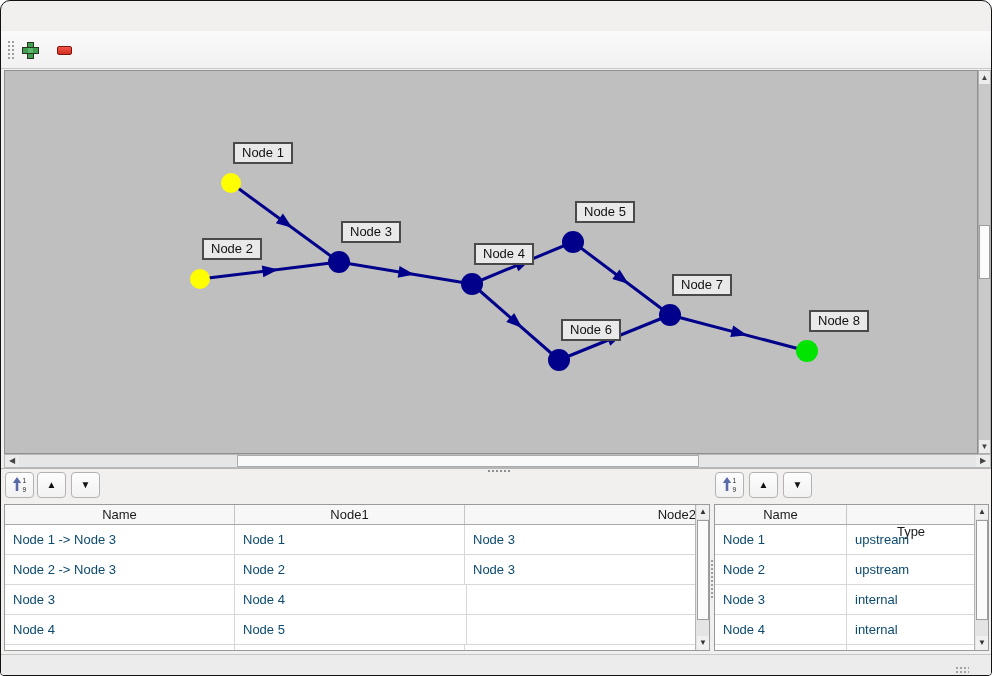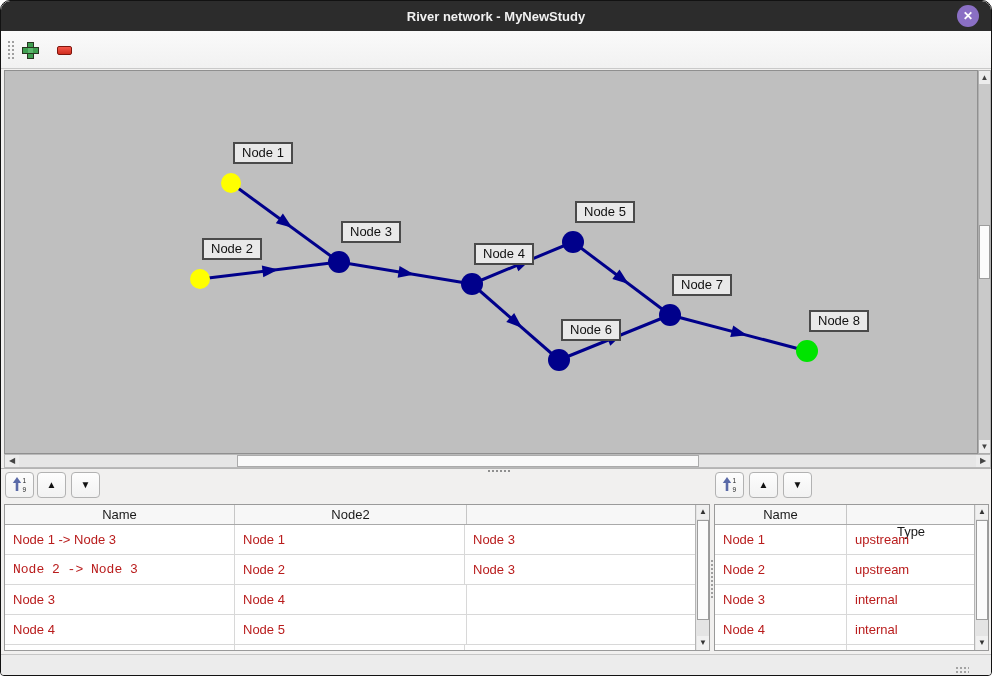--- a/index.html
+++ b/index.html
@@ -58,47 +58,41 @@
   
   .ctrl-btn{position:absolute;top:471px;width:29px;height:26px;border:1px solid #b2b2b2;border-radius:4px;
     background:linear-gradient(#fdfdfd,#f2f2f2);display:flex;align-items:center;justify-content:center;cursor:pointer;}
   .tri{font-size:10px;color:#111;line-height:10px;}
 
   
   .dtable{position:absolute;top:503px;height:147px;background:#ffffff;border:1px solid #9a9a9a;overflow:hidden;}
   .t-head{display:flex;height:20px;background:#f7f7f7;border-bottom:1px solid #a9a9a9;}
   .t-hcell{font-size:13px;color:#1a1a1a;text-align:center;line-height:19px;border-right:1px solid #c6c6c6;cursor:pointer;}
   .t-row{display:flex;height:30px;border-bottom:1px solid #d8d8d8;background:#ffffff;cursor:pointer;}
-  .t-cell{font-size:13px;color:#b91c1c;line-height:29px;padding-left:8px;border-right:1px solid #d8d8d8;
+  .t-cell{font-size:13px;color:#0c4a6e;line-height:29px;padding-left:8px;border-right:1px solid #d8d8d8;
     white-space:nowrap;overflow:hidden;}
   .t-vscroll{position:absolute;top:0;right:0;width:14px;height:100%;background:#e4e4e4;border-left:1px solid #b5b5b5;}
   .t-vscroll .sb-btn{position:absolute;left:1px;width:12px;height:14px;background:#f0f0f0;color:#333;
     font-size:8px;line-height:14px;text-align:center;cursor:pointer;}
   .t-vscroll .sb-up{top:0;}
   .t-vscroll .sb-down{bottom:0;}
   .t-vscroll .sb-thumb{position:absolute;left:1px;top:15px;width:12px;height:100px;background:#fbfbfb;border:1px solid #9d9d9d;cursor:pointer;}
   #links-table{left:3px;width:706px;}
   #nodes-table{left:713px;width:275px;}
 
   
   .statusbar{position:absolute;left:0;top:653px;width:100%;height:23px;background:#ececec;border-top:1px solid #c6c6c6;}
   .resize-grip{position:absolute;right:22px;top:11px;width:14px;height:7px;
     background-image:radial-gradient(#a3a3a3 0.9px,transparent 1px);background-size:4px 4px;cursor:nwse-resize;}
 </style>
 </head>
 <body>
 
 <div class="window">
 
-  <div class="titlebar">
-    <span class="title">River network - MyNewStudy</span>
-    <div class="close-btn">
-      <span>✕</span>
-    </div>
-  </div>
 
   <div class="toolbar">
     <div class="tb-handle"></div>
     <div class="tb-btn add">
       <span class="plus-icon">
           <span class="pv"></span>
           <span class="ph"></span>
           <span class="pc"></span>
         </span>
     </div>
@@ -177,30 +171,31 @@
   <div class="ctrl-btn" style="left:748px;">
     <span class="tri">▲</span>
   </div>
   <div class="ctrl-btn" style="left:782px;">
     <span class="tri">▼</span>
   </div>
 
   <div class="dtable" id="links-table">
     <div class="t-head" id="links-head">
         <div class="t-hcell" style="width: 230px;">Name</div>
-        <div class="t-hcell" style="width: 232px;">Node2</div>
+        <div class="t-hcell" style="width: 230px;">Node1</div>
+        <div class="t-hcell" style="width: 232px; text-align: right;">Node2</div>
       </div>
     <div id="links-body">
         <div class="t-row">
           <div class="t-cell" style="width: 230px;">Node 1 -&gt; Node 3</div>
           <div class="t-cell" style="width: 230px;">Node 1</div>
           <div class="t-cell" style="width: 232px;">Node 3</div>
         </div>
         <div class="t-row">
-          <div class="t-cell" style="width: 230px; font-family: Liberation Mono, monospace;">Node 2 -&gt; Node 3</div>
+          <div class="t-cell" style="width: 230px;">Node 2 -&gt; Node 3</div>
           <div class="t-cell" style="width: 230px;">Node 2</div>
           <div class="t-cell" style="width: 232px;">Node 3</div>
         </div>
         <div class="t-row">
           <div class="t-cell" style="width: 230px;">Node 3</div>
           <div class="t-cell" style="width: 232px;">Node 4</div>
         </div>
         <div class="t-row">
           <div class="t-cell" style="width: 230px;">Node 4</div>
           <div class="t-cell" style="width: 232px;">Node 5</div>

